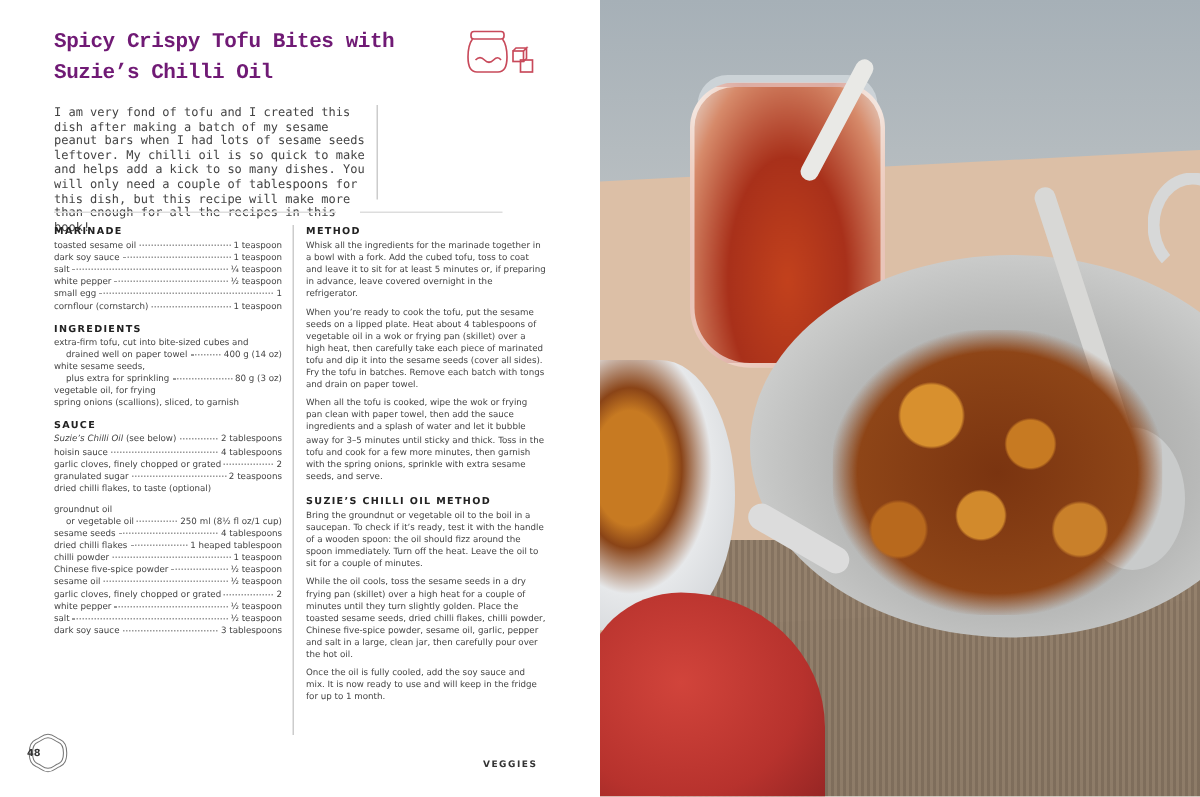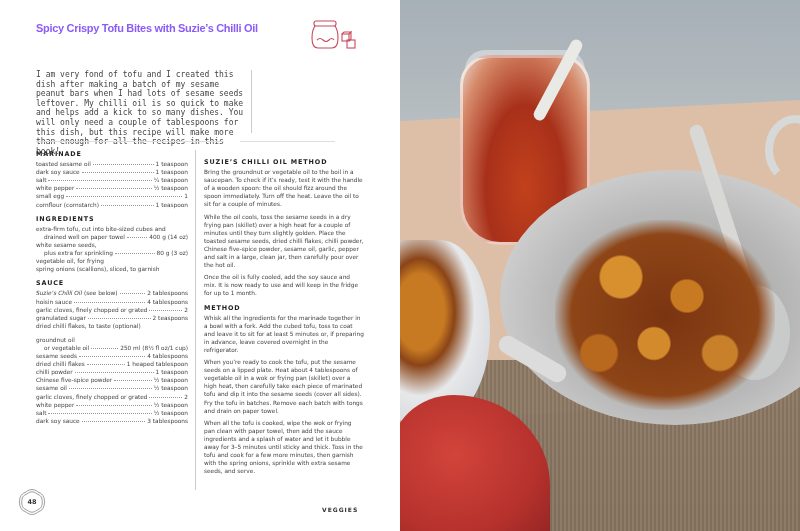--- a/index.html
+++ b/index.html
@@ -2,22 +2,22 @@
 <html><head>
 <meta charset="utf-8">
 <style>
   * { box-sizing: border-box; margin: 0; padding: 0; }
   html, body { width: 800px; height: 531px; overflow: hidden; background: #ffffff; }
   body { font-family: "DejaVu Sans", sans-serif; color: #333; position: relative; }
 
   .page-left { position: absolute; left: 0; top: 0; width: 400px; height: 531px; background: #fff; }
 
   .title { position: absolute; left: 36px; top: 18px; width: 250px;
-           font-family: Liberation Sans, sans-serif; font-weight: bold;
-           font-size: 11px; line-height: 21px; color: #8b5cf6; letter-spacing: -0.3px; }
+           font-family: Liberation Mono, monospace; font-weight: bold;
+           font-size: 14px; line-height: 21px; color: #701a75; letter-spacing: -0.3px; }
 
   .recipe-icon { position: absolute; left: 310px; top: 18px; width: 50px; height: 34px; }
 
   .intro { position: absolute; left: 36px; top: 70px; width: 210px;
            font-family: "DejaVu Sans Mono", monospace; font-size: 8px; line-height: 9.6px; color: #444; }
   .intro-divider { position: absolute; left: 251px; top: 70px; width: 1px; height: 63px; background: #ccc; }
   .meta { position: absolute; left: 259px; top: 70px; width: 120px;
           font-family: "DejaVu Sans Mono", monospace; font-size: 8px; line-height: 9.6px; color: #444; }
 
   .hr-left { position: absolute; left: 36px; top: 141px; width: 188px; height: 1px; background: #ddd; }
@@ -35,21 +35,21 @@
   .row { display: flex; align-items: baseline; white-space: nowrap; }
   .row .name { flex: 0 0 auto; }
   .row .dots { flex: 1 1 auto; border-bottom: 0.6px dotted #999; margin: 0 2px; transform: translateY(-1px); min-width: 6px; }
   .row .qty { flex: 0 0 auto; }
   .indent { padding-left: 8px; }
   .plain { white-space: nowrap; }
   .it { font-style: italic; }
   .para { margin-bottom: 4px; }
 
   .page-num { position: absolute; left: 18px; top: 488px; width: 28px; height: 28px; }
-  .page-num-label { position: absolute; left: 18px; top: 498px; width: 28px; text-align: center;
+  .page-num-label { position: absolute; left: 18px; top: 498px; width: 28px; text-align: left;
                     font-size: 6.5px; font-weight: bold; color: #333; }
   .footer-label { position: absolute; left: 322px; top: 506px;
                   font-size: 6px; font-weight: bold; letter-spacing: 1px; color: #333; }
 
   .page-right { position: absolute; left: 400px; top: 0; width: 400px; height: 531px; overflow: hidden;
                 background: linear-gradient(180deg, #a9b2b8 0%, #b6bdc1 20%, #c2c4c3 28%, #d9c2ae 32%, #d9b9a0 70%, #9a8a78 100%); }
   .wall { position: absolute; left: 0; top: 0; width: 400px; height: 165px; background: linear-gradient(180deg,#a6b0b7,#bdc2c4); }
   .table { position: absolute; left: -20px; top: 110px; width: 460px; height: 300px; background: #dcbfa6; transform: skewY(-3deg); }
   .mat { position: absolute; left: 40px; top: 360px; width: 400px; height: 200px; background: repeating-linear-gradient(90deg,#8c7a66 0 2px,#7b6a58 2px 4px); opacity: .9; }
   .jar { position: absolute; left: 60px; top: 55px; width: 130px; height: 190px; border-radius: 30px 30px 40px 40px;
@@ -229,31 +229,31 @@
           <span class="name">dark soy sauce</span>
           <span class="dots"></span>
           <span class="qty">3 tablespoons</span>
         </div>
     </div>
   </div>
 
   <div class="col-div"></div>
 
   <div class="col-method">
+    <div class="sec">
+      <div class="h">METHOD</div>
+      <p class="para">Whisk all the ingredients for the marinade together in a bowl with a fork. Add the cubed tofu, toss to coat and leave it to sit for at least 5 minutes or, if preparing in advance, leave covered overnight in the refrigerator.</p>
+      <p class="para">When you’re ready to cook the tofu, put the sesame seeds on a lipped plate. Heat about 4 tablespoons of vegetable oil in a wok or frying pan (skillet) over a high heat, then carefully take each piece of marinated tofu and dip it into the sesame seeds (cover all sides). Fry the tofu in batches. Remove each batch with tongs and drain on paper towel.</p>
+      <p class="para">When all the tofu is cooked, wipe the wok or frying pan clean with paper towel, then add the sauce ingredients and a splash of water and let it bubble away for 3–5 minutes until sticky and thick. Toss in the tofu and cook for a few more minutes, then garnish with the spring onions, sprinkle with extra sesame seeds, and serve.</p>
+    </div>
     <div class="sec" style="margin-top:8px">
       <div class="h">SUZIE’S CHILLI OIL METHOD</div>
       <p class="para">Bring the groundnut or vegetable oil to the boil in a saucepan. To check if it’s ready, test it with the handle of a wooden spoon: the oil should fizz around the spoon immediately. Turn off the heat. Leave the oil to sit for a couple of minutes.</p>
       <p class="para">While the oil cools, toss the sesame seeds in a dry frying pan (skillet) over a high heat for a couple of minutes until they turn slightly golden. Place the toasted sesame seeds, dried chilli flakes, chilli powder, Chinese five-spice powder, sesame oil, garlic, pepper and salt in a large, clean jar, then carefully pour over the hot oil.</p>
       <p class="para">Once the oil is fully cooled, add the soy sauce and mix. It is now ready to use and will keep in the fridge for up to 1 month.</p>
-    </div>
-    <div class="sec">
-      <div class="h">METHOD</div>
-      <p class="para">Whisk all the ingredients for the marinade together in a bowl with a fork. Add the cubed tofu, toss to coat and leave it to sit for at least 5 minutes or, if preparing in advance, leave covered overnight in the refrigerator.</p>
-      <p class="para">When you’re ready to cook the tofu, put the sesame seeds on a lipped plate. Heat about 4 tablespoons of vegetable oil in a wok or frying pan (skillet) over a high heat, then carefully take each piece of marinated tofu and dip it into the sesame seeds (cover all sides). Fry the tofu in batches. Remove each batch with tongs and drain on paper towel.</p>
-      <p class="para">When all the tofu is cooked, wipe the wok or frying pan clean with paper towel, then add the sauce ingredients and a splash of water and let it bubble away for 3–5 minutes until sticky and thick. Toss in the tofu and cook for a few more minutes, then garnish with the spring onions, sprinkle with extra sesame seeds, and serve.</p>
     </div>
   </div>
 
   <svg class="page-num" viewBox="0 0 28 28">
     <g fill="none" stroke="#777" stroke-width="0.7">
       <path d="M14 1.5 C18 1.5 19 4 22 5 C24.5 6 26.5 9 26.5 14 C26.5 19 24.5 22 22 23 C19 24 18 26.5 14 26.5 C10 26.5 9 24 6 23 C3.5 22 1.5 19 1.5 14 C1.5 9 3.5 6 6 5 C9 4 10 1.5 14 1.5 Z"></path>
       <path d="M14 3.8 C17.4 3.8 18.2 6 20.8 6.8 C23 7.6 24.3 10 24.3 14 C24.3 18 23 20.4 20.8 21.2 C18.2 22 17.4 24.2 14 24.2 C10.6 24.2 9.8 22 7.2 21.2 C5 20.4 3.7 18 3.7 14 C3.7 10 5 7.6 7.2 6.8 C9.8 6 10.6 3.8 14 3.8 Z"></path>
     </g>
   </svg>
   <div class="page-num-label">48</div>

